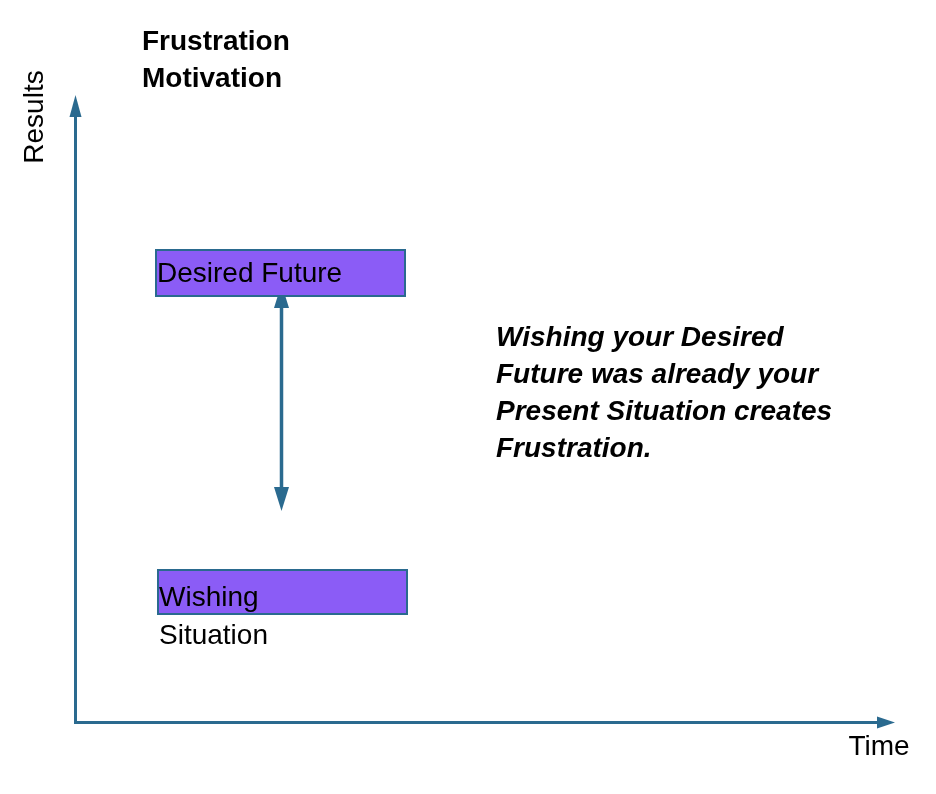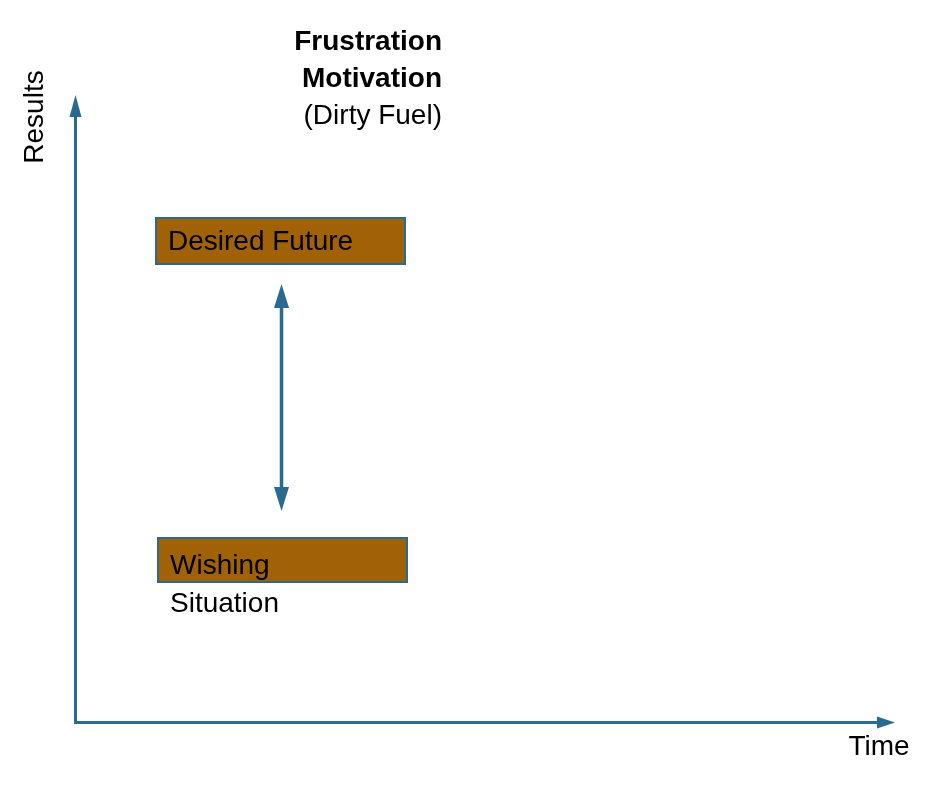--- a/index.html
+++ b/index.html
@@ -10,46 +10,46 @@
     background: #ffffff;
     font-family: "Liberation Sans", sans-serif;
     color: #000000;
     overflow: hidden;
   }
   .abs { position: absolute; }
   .pre { white-space: pre-line; }
 
   .title-block {
     left: 142px; top: 22px; width: 300px;
-    text-align: right;
+    text-align: left;
     font-size: 28px; line-height: 37px;
   }
   .title-bold { font-weight: bold; }
   .title-sub  { font-weight: normal; }
 
   .y-label {
     left: -36px; top: 99px; width: 140px; height: 36px;
     transform: rotate(-90deg);
     text-align: center;
     font-size: 28px; line-height: 36px;
   }
   .x-label {
     left: 809px; top: 728px; width: 140px;
     text-align: center;
     font-size: 28px; line-height: 36px;
   }
 
   .node-box {
     border: 2px solid #2A6A8F;
-    background: #a16207;
+    background: #8b5cf6;
     font-size: 28px;
     line-height: 38px;
-    padding-left: 11px;
     box-sizing: border-box;
     overflow: visible;
+    margin-top: 32px;
   }
   .box-desired {
     left: 155px; top: 217px; width: 251px; height: 48px;
     display: flex; align-items: center;
   }
   .box-present {
     left: 157px; top: 537px; width: 251px; height: 46px;
     padding-top: 7px;
   }
 
@@ -75,28 +75,31 @@
     <polygon points="895,722.5 877,716.5 877,728.5" fill="#2A6A8F"></polygon>
 
     <line x1="281.5" y1="305" x2="281.5" y2="490" stroke="#2A6A8F" stroke-width="3.5"></line>
     <polygon points="281.5,284 274,308 289,308" fill="#2A6A8F"></polygon>
     <polygon points="281.5,511 274,487 289,487" fill="#2A6A8F"></polygon>
   </svg>
 
   <div class="abs title-block">
     <div class="title-bold pre">Frustration
 Motivation</div>
-    <div class="title-sub">(Dirty Fuel)</div>
   </div>
 
   <div class="abs y-label">Results</div>
 
   <div class="abs x-label">Time</div>
 
   <div class="abs node-box box-desired">
     <span>Desired Future</span>
   </div>
 
   <div class="abs node-box box-present pre">Wishing
 Situation</div>
 
+  <div class="abs annotation pre">Wishing your Desired
+Future was already your
+Present Situation creates
+Frustration.</div>
 
 </div>
 
 </body></html>

